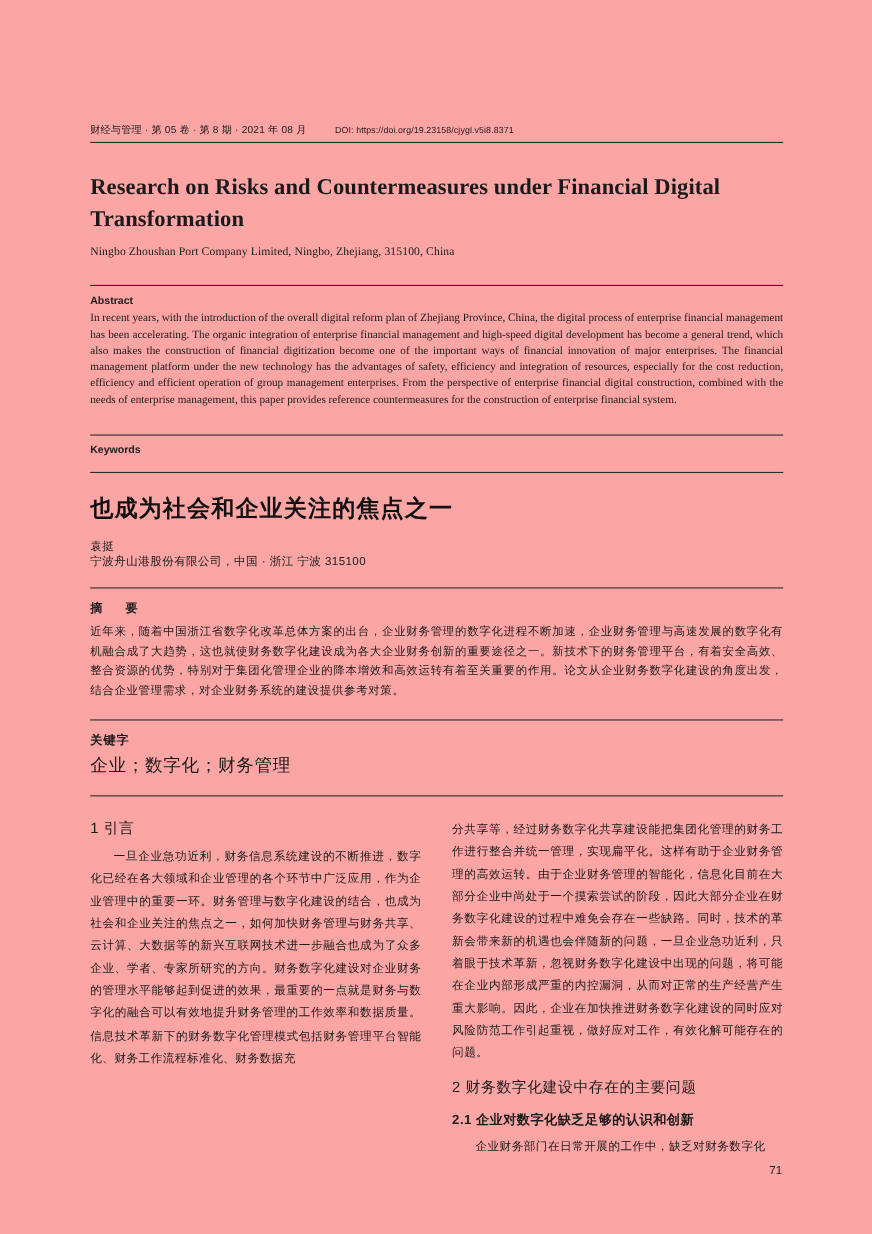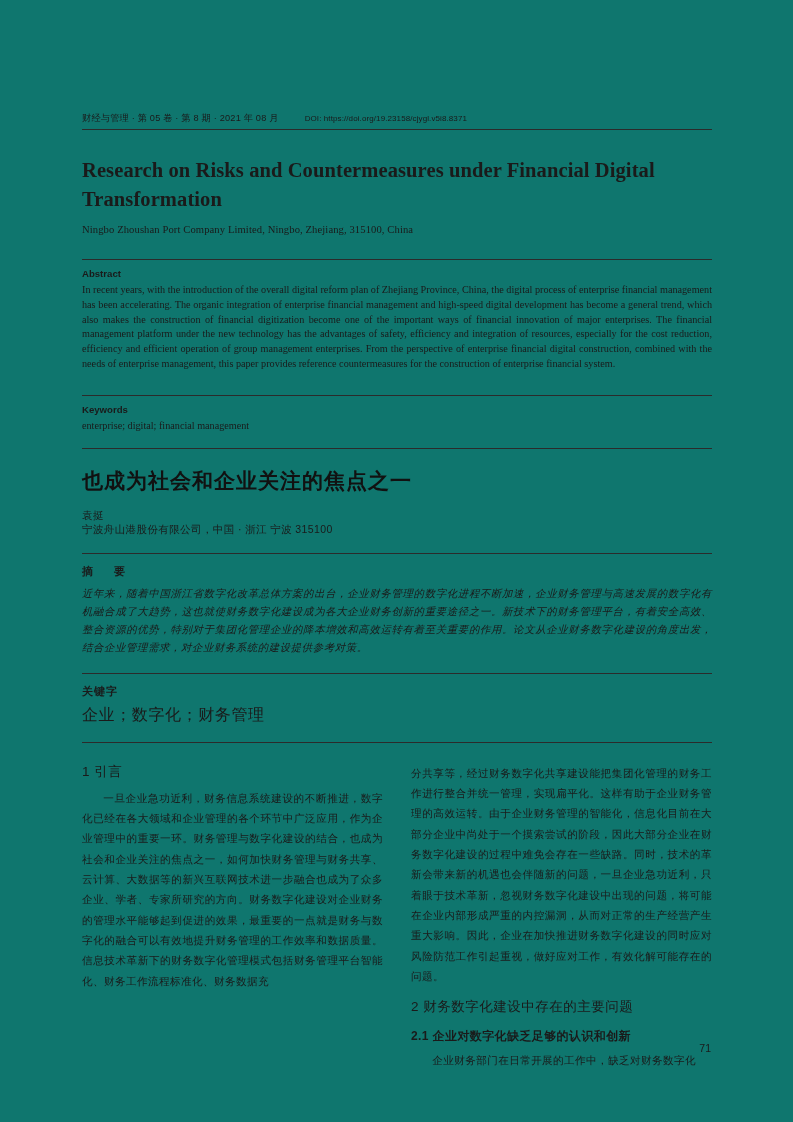--- a/index.html
+++ b/index.html
@@ -13,21 +13,21 @@
     font-family: "Liberation Serif", serif;
     color: #1a1a1a;
     position: relative;
     overflow: hidden;
   }
   .page {
     position: absolute;
     left: 0; top: 0;
     width: 793px;
     height: 1122px;
-    background: #0f766e;
+    background: #fca5a5;
   }
   .content {
     position: absolute;
     left: 82px;
     top: 112px;
     width: 630px;
   }
   
   .runhead {
     border-bottom: 1px solid #2b2b2b;
@@ -122,21 +122,20 @@
     border-top: 1px solid #2b2b2b;
   }
   .zh-sec-label.tight { letter-spacing: 1px; }
   .zh-abstract {
     font-family: "Liberation Sans", sans-serif;
     font-size: 10.4px;
     line-height: 1.72;
     text-align: justify;
     letter-spacing: 0.6px;
     margin-top: 6px;
-    font-style: italic;
   }
   .zh-keywords {
     font-family: "Liberation Sans", sans-serif;
     font-size: 16px;
     letter-spacing: 0.6px;
     margin-top: 6px;
   }
   .rule-after-zh {
     border-bottom: 1px solid #2b2b2b;
     margin-top: 16px;
@@ -171,21 +170,21 @@
     font-size: 10.6px;
     line-height: 1.92;
     text-align: justify;
     letter-spacing: 0.4px;
     text-indent: 2em;
   }
   .body-zh.noindent { text-indent: 0; }
   .page-number {
     position: absolute;
     right: 82px;
-    bottom: 68px;
+    bottom: 52px;
     font-family: "Liberation Sans", sans-serif;
     font-size: 10.5px;
     color: #1a1a1a;
   }
   .col-left-inner { min-height: 300px; position: relative; padding-bottom: 104px; }
 </style>
 </head>
 <body>
 
 <div class="page">
@@ -196,21 +195,20 @@
       <span class="doi">DOI: https://doi.org/19.23158/cjygl.v5i8.8371</span>
     </div>
 
     <div class="en-title">Research on Risks and Countermeasures under Financial Digital Transformation</div>
     <div class="en-affil">Ningbo Zhoushan Port Company Limited, Ningbo, Zhejiang, 315100, China</div>
 
     <div class="sec-label">Abstract</div>
     <div class="en-abstract">In recent years, with the introduction of the overall digital reform plan of Zhejiang Province, China, the digital process of enterprise financial management has been accelerating. The organic integration of enterprise financial management and high-speed digital development has become a general trend, which also makes the construction of financial digitization become one of the important ways of financial innovation of major enterprises. The financial management platform under the new technology has the advantages of safety, efficiency and integration of resources, especially for the cost reduction, efficiency and efficient operation of group management enterprises. From the perspective of enterprise financial digital construction, combined with the needs of enterprise management, this paper provides reference countermeasures for the construction of enterprise financial system.</div>
 
     <div class="sec-label">Keywords</div>
-    <div class="en-keywords">enterprise; digital; financial management</div>
 
     <div class="rule-thick"></div>
 
     <div class="zh-block">
       <div class="zh-title">也成为社会和企业关注的焦点之一</div>
       <div class="zh-author">袁挺</div>
       <div class="zh-affil">宁波舟山港股份有限公司，中国 · 浙江 宁波 315100</div>
 
       <div class="zh-sec-label">摘　要</div>
       <div class="zh-abstract">近年来，随着中国浙江省数字化改革总体方案的出台，企业财务管理的数字化进程不断加速，企业财务管理与高速发展的数字化有机融合成了大趋势，这也就使财务数字化建设成为各大企业财务创新的重要途径之一。新技术下的财务管理平台，有着安全高效、整合资源的优势，特别对于集团化管理企业的降本增效和高效运转有着至关重要的作用。论文从企业财务数字化建设的角度出发，结合企业管理需求，对企业财务系统的建设提供参考对策。</div>

